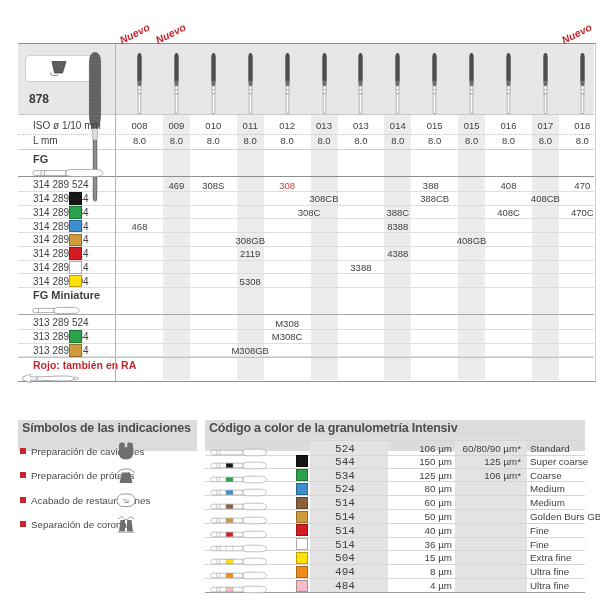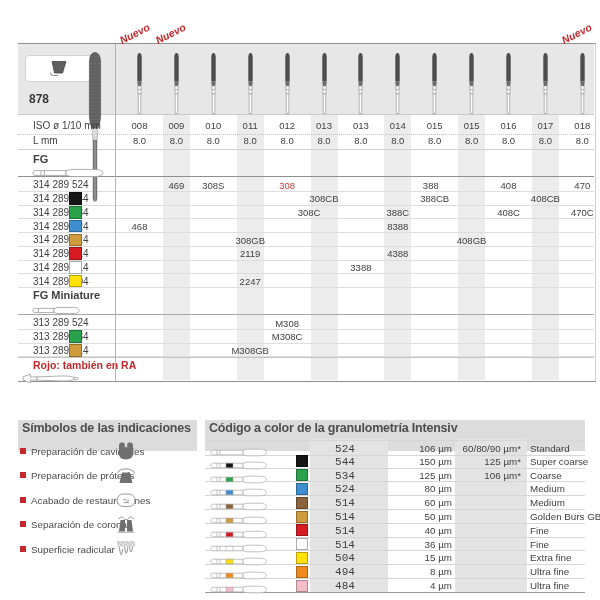--- a/index.html
+++ b/index.html
@@ -290,21 +290,21 @@
         <div class="abs cell-val" style="left:379.8px;top:2.6px;">4388</div>
       </div>
       <div class="abs trow" style="top:215.50px;">
         <div class="abs part-num">314 289 514</div>
         <div class="abs chip" style="left:51px;top:1.6px;background:#ffffff;border:1px solid #aaa;"></div>
         <div class="abs cell-val" style="left:342.9px;top:2.6px;">3388</div>
       </div>
       <div class="abs trow" style="top:229.25px;">
         <div class="abs part-num">314 289 504</div>
         <div class="abs chip" style="left:51px;top:1.6px;background:#ffe10a;border:1px solid rgba(0,0,0,.28);"></div>
-        <div class="abs cell-val" style="left:232.2px;top:2.6px;">2247</div>
+        <div class="abs cell-val" style="left:232.2px;top:2.6px;">5308</div>
       </div>
       <div class="abs trow" style="top:271.00px;">
         <div class="abs part-num">313 289 524</div>
         <div class="abs cell-val" style="left:269.1px;top:2.6px;">M308</div>
       </div>
       <div class="abs trow" style="top:284.75px;">
         <div class="abs part-num">313 289 534</div>
         <div class="abs chip" style="left:51px;top:1.6px;background:#2aa14b;border:1px solid rgba(0,0,0,.28);"></div>
         <div class="abs cell-val" style="left:269.1px;top:2.6px;">M308C</div>
       </div>
@@ -344,29 +344,20 @@
       <div class="abs sym-item" style="top:93.2px;">
         <div class="abs sym-bullet"></div>
         <div class="abs sym-label">Separación de coronas</div>
         <div class="abs sym-icon"><svg width="22" height="22" viewBox="0 0 22 22">
             <path d="M3 6 L7 3.5 L9.5 6.5 L12.5 6.5 L15 3.5 L19 6" fill="none" stroke="#9a9a9a" stroke-width="0.9"></path>
             <path d="M5.5 7 L10 7 L10 18.5 L4 18.5 Z" fill="#6f6f6f"></path>
             <path d="M12 7 L16.5 7 L18 18.5 L12 18.5 Z" fill="#6f6f6f"></path>
             <line x1="2.5" y1="19.2" x2="19.5" y2="19.2" stroke="#9a9a9a" stroke-width="0.9"></line>
           </svg></div>
       </div>
-      <div class="abs sym-item" style="top:117.6px;">
-        <div class="abs sym-bullet"></div>
-        <div class="abs sym-label">Superficie radicular</div>
-        <div class="abs sym-icon"><svg width="22" height="22" viewBox="0 0 22 22">
-            <rect x="2" y="3" width="18" height="5.5" fill="#dcdcdc"></rect>
-            <path d="M2 3 L7.5 8.5 M6.5 3 L12 8.5 M11 3 L16.5 8.5 M15.5 3 L20 7.5" stroke="#b5b5b5" stroke-width="0.8"></path>
-            <path d="M4 8.5 L5.5 15.5 Q6.2 18.5 7 15.5 L7.8 11 M9.5 8.5 L10.5 14 Q11.2 17 12 14 L13 8.5 M14.5 8.5 L15.3 12.5 Q16 15.5 16.8 12.5 L17.8 8.5" fill="none" stroke="#8a8a8a" stroke-width="0.9"></path>
-          </svg></div>
-      </div>
       <div class="abs sym-item" style="top:142.0px;margin-top:32px;">
         <div class="abs sym-bullet"></div>
         <div class="abs sym-label">Ortodoncia</div>
         <div class="abs sym-icon"><svg width="22" height="22" viewBox="0 0 22 22">
             <line x1="1" y1="11" x2="21" y2="11" stroke="#c2c2c2" stroke-width="1.2"></line>
             <rect x="2.5" y="7.5" width="5" height="7" rx="1.5" fill="#fff" stroke="#b8b8b8" stroke-width="1"></rect>
             <rect x="8.5" y="7" width="5" height="8" rx="1.5" fill="#fff" stroke="#b8b8b8" stroke-width="1"></rect>
             <rect x="14.5" y="7.5" width="5" height="7" rx="1.5" fill="#fff" stroke="#b8b8b8" stroke-width="1"></rect>
           </svg></div>
       </div>

